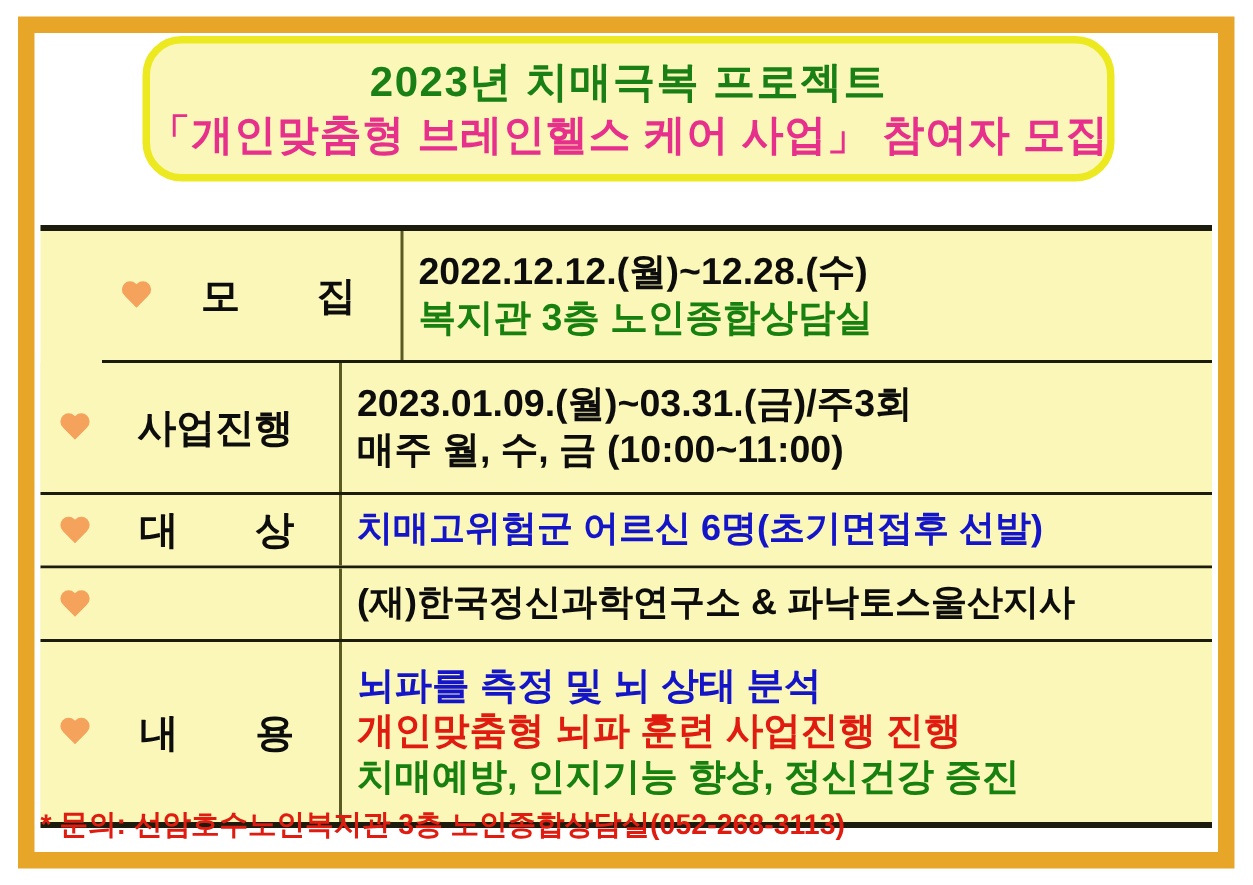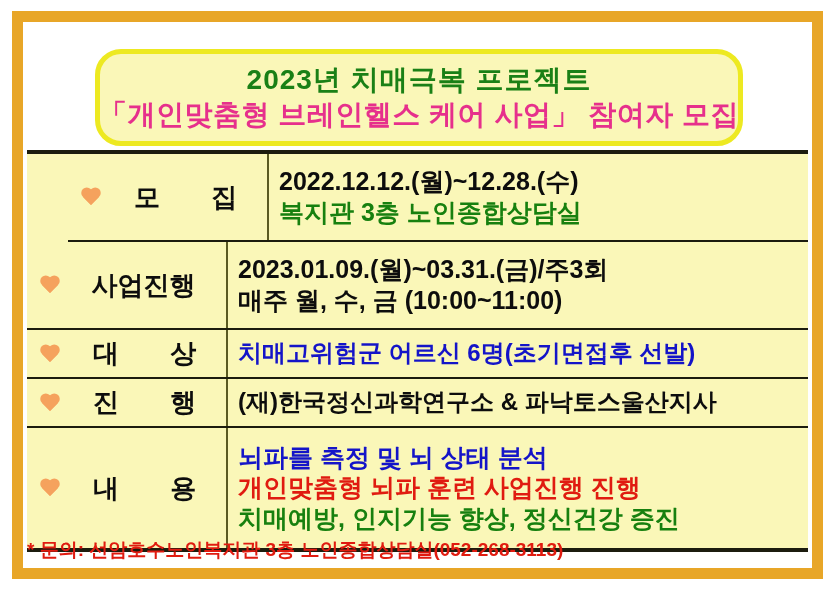--- a/index.html
+++ b/index.html
@@ -32,21 +32,21 @@
     border: 11px solid #E8A628;
     box-sizing: border-box;
     background: transparent;
     pointer-events: none;
   }
 
   
   .title-box {
     position: absolute;
     left: 95px;
-    top: 49px;
+    top: 24px;
     width: 648px;
     height: 97px;
     background: #FAF7B8;
     border: 5px solid #EDE921;
     border-radius: 26px;
     box-sizing: border-box;
     display: flex;
     flex-direction: column;
     align-items: center;
     justify-content: center;
@@ -274,21 +274,20 @@
         <span class="label-text wide">대 상</span>
       </div>
       <div class="cell-content">
         <div class="c-line c-blue">치매고위험군 어르신 6명(초기면접후 선발)</div>
       </div>
     </div>
 
     <div class="row row-4">
       <div class="cell-label">
         <span class="heart"></span>
-        <span class="label-text wide">진 행</span>
       </div>
       <div class="cell-content">
         <div class="c-line c-black">(재)한국정신과학연구소 &amp; 파낙토스울산지사</div>
       </div>
     </div>
 
     <div class="row row-5">
       <div class="cell-label">
         <span class="heart"></span>
         <span class="label-text wide">내 용</span>

